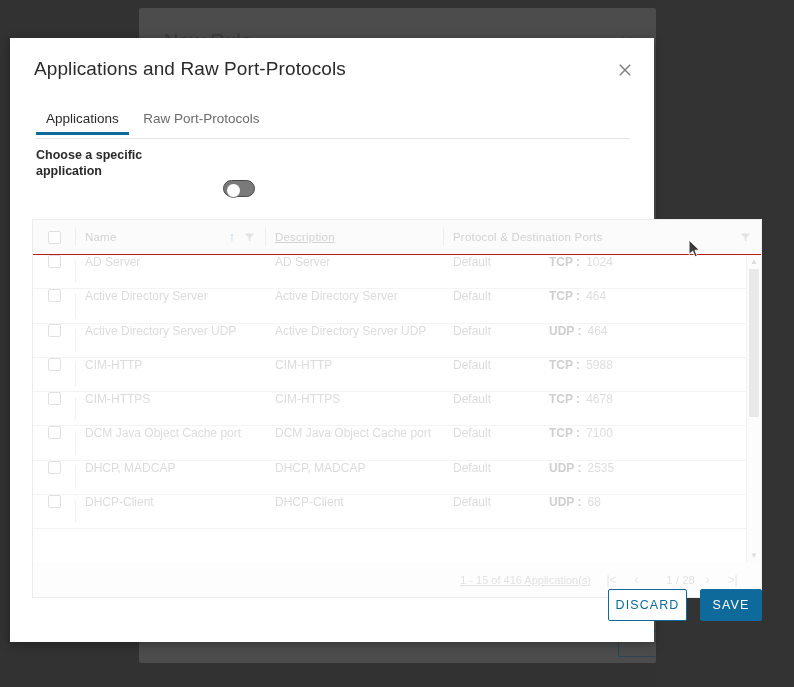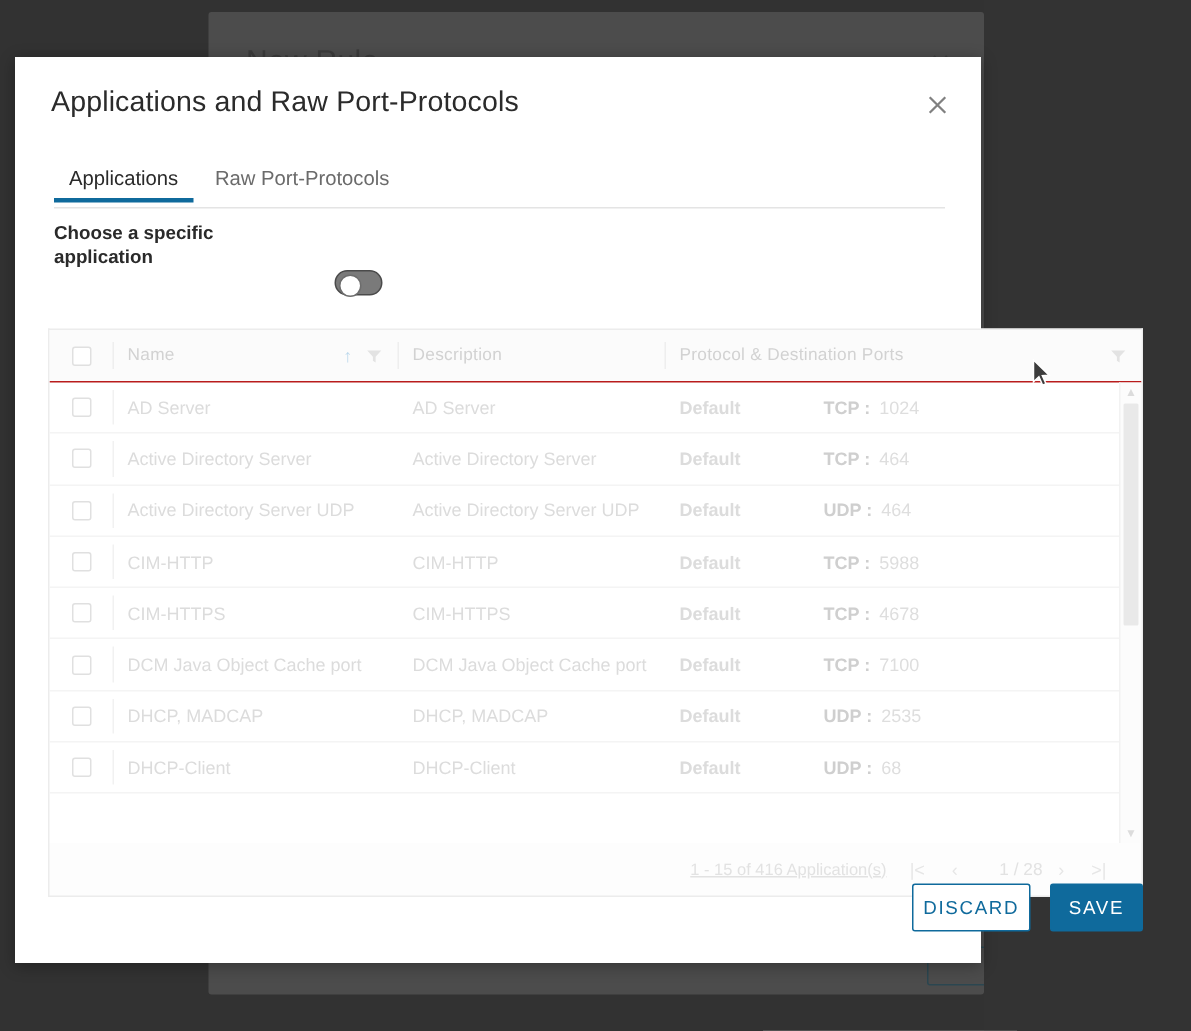--- a/index.html
+++ b/index.html
@@ -237,21 +237,21 @@
     content: "";
     position: absolute;
     left: 0;
     top: 8px;
     bottom: 8px;
     width: 1px;
     background: #eeeeee;
   }
   .th-check { width: 42px; justify-content: center; }
   .th-name { width: 190px; padding-left: 10px; }
-  .th-desc { width: 178px; padding-left: 10px; }
+  .th-desc { width: 178px; padding-left: 10px; text-decoration: underline; }
   .th-type { width: 96px; padding-left: 10px; }
   .th-proto { flex: 1; padding-left: 10px; }
 
   .hdr-icons {
     margin-left: auto;
     display: flex;
     align-items: center;
     gap: 9px;
     padding-right: 10px;
   }
@@ -274,39 +274,39 @@
   .row {
     display: flex;
     align-items: center;
     height: 34.3px;
     border-bottom: 1px solid #f4f4f4;
     box-sizing: border-box;
   }
   .cell {
     position: relative;
     display: flex;
-    align-items: center;
+    align-items: flex-start;
     height: 100%;
     box-sizing: border-box;
     font-size: 12px;
     color: #dcdcdc;
   }
   .cell-sep::before {
     content: "";
     position: absolute;
     left: 0;
     top: 5px;
     bottom: 5px;
     width: 1px;
     background: #f1f1f1;
   }
   .c-check { width: 42px; justify-content: center; }
   .c-name { width: 190px; padding-left: 10px; }
   .c-desc { width: 178px; padding-left: 10px; }
-  .c-type { width: 96px; padding-left: 10px; font-weight: bold; }
+  .c-type { width: 96px; padding-left: 10px; }
   .c-proto { flex: 1; padding-left: 10px; }
   .proto-key { font-weight: bold; color: #cfcfcf; }
   .proto-val { margin-left: 6px; color: #dedede; }
 
   
   .vscroll {
     position: absolute;
     right: 0;
     top: 35px;
     width: 15px;

